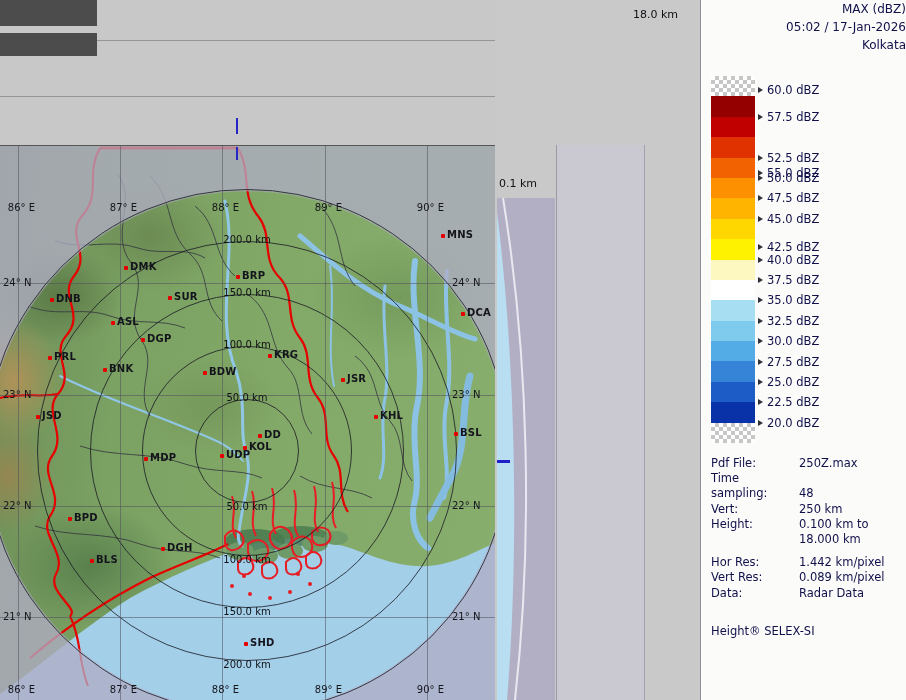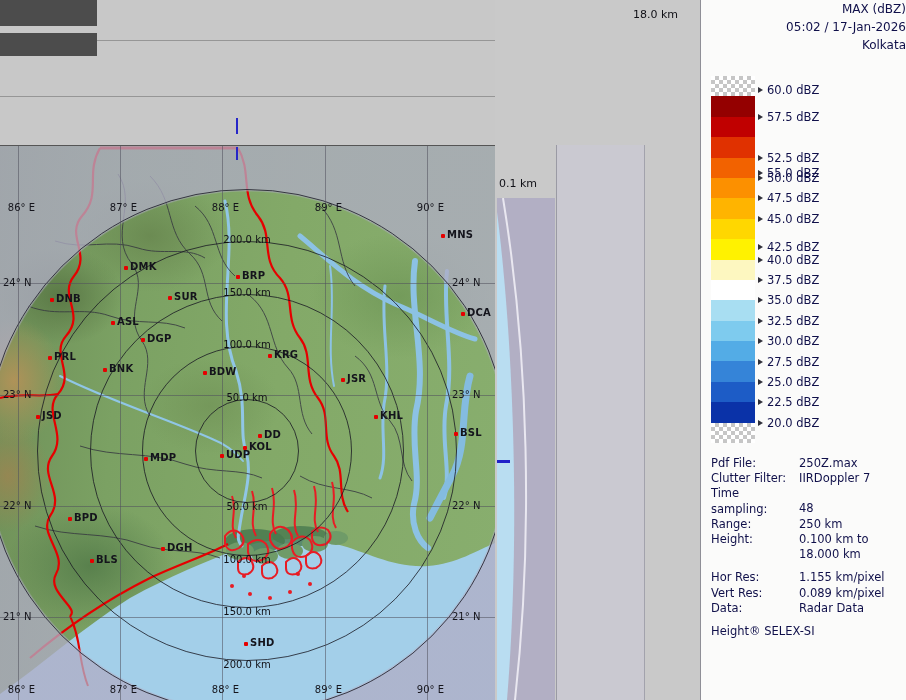--- a/index.html
+++ b/index.html
@@ -346,24 +346,23 @@
         <div class="tick" style="top: 292.4px;"><span class="tri"></span>35.0 dBZ</div>
         <div class="tick" style="top: 312.8px;"><span class="tri"></span>32.5 dBZ</div>
         <div class="tick" style="top: 333.2px;"><span class="tri"></span>30.0 dBZ</div>
         <div class="tick" style="top: 353.6px;"><span class="tri"></span>27.5 dBZ</div>
         <div class="tick" style="top: 374px;"><span class="tri"></span>25.0 dBZ</div>
         <div class="tick" style="top: 394.4px;"><span class="tri"></span>22.5 dBZ</div>
         <div class="tick" style="top: 414.8px;"><span class="tri"></span>20.0 dBZ</div>
       </div>
     <div class="legendinfo">
         <div class="irow"><span class="ilabel">Pdf File:</span><span>250Z.max</span></div>
-        <div class="irow"><span class="ilabel">Clutter Filter:</span><span>IIRDoppler 7</span></div>
         <div class="irow"><span class="ilabel">Time sampling:</span><span>48</span></div>
-        <div class="irow"><span class="ilabel">Range:</span><span>250 km</span></div>
+        <div class="irow"><span class="ilabel">Vert:</span><span>250 km</span></div>
         <div class="irow"><span class="ilabel">Height:</span><span>0.100 km to</span></div>
         <div class="irow"><span class="ilabel"></span><span>18.000 km</span></div>
-        <div class="irow gap"><span class="ilabel">Hor Res:</span><span>1.155 km/pixel</span></div>
+        <div class="irow gap"><span class="ilabel">Hor Res:</span><span>1.442 km/pixel</span></div>
         <div class="irow"><span class="ilabel">Vert Res:</span><span>0.089 km/pixel</span></div>
         <div class="irow"><span class="ilabel">Data:</span><span>Radar Data</span></div>
       </div>
     <div class="lfooter">Height® SELEX-SI</div>
   </div>
 </div>
 
 </body></html>

